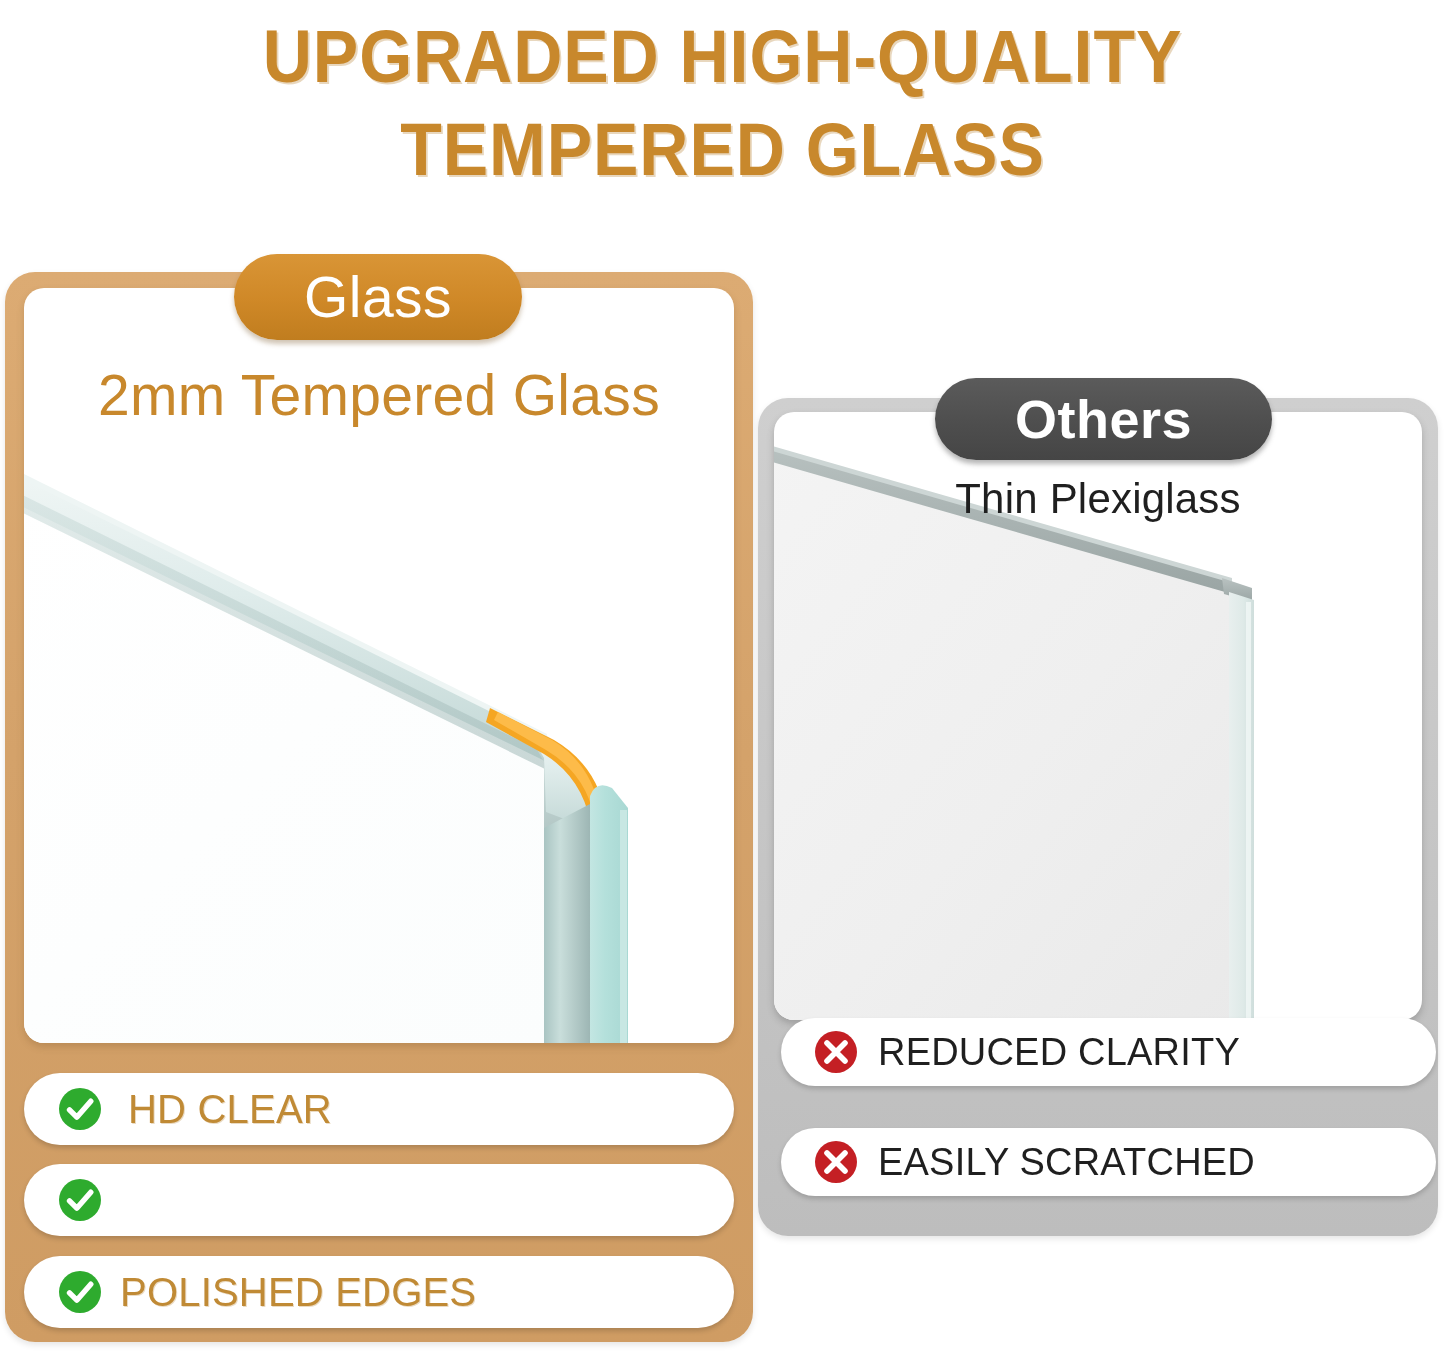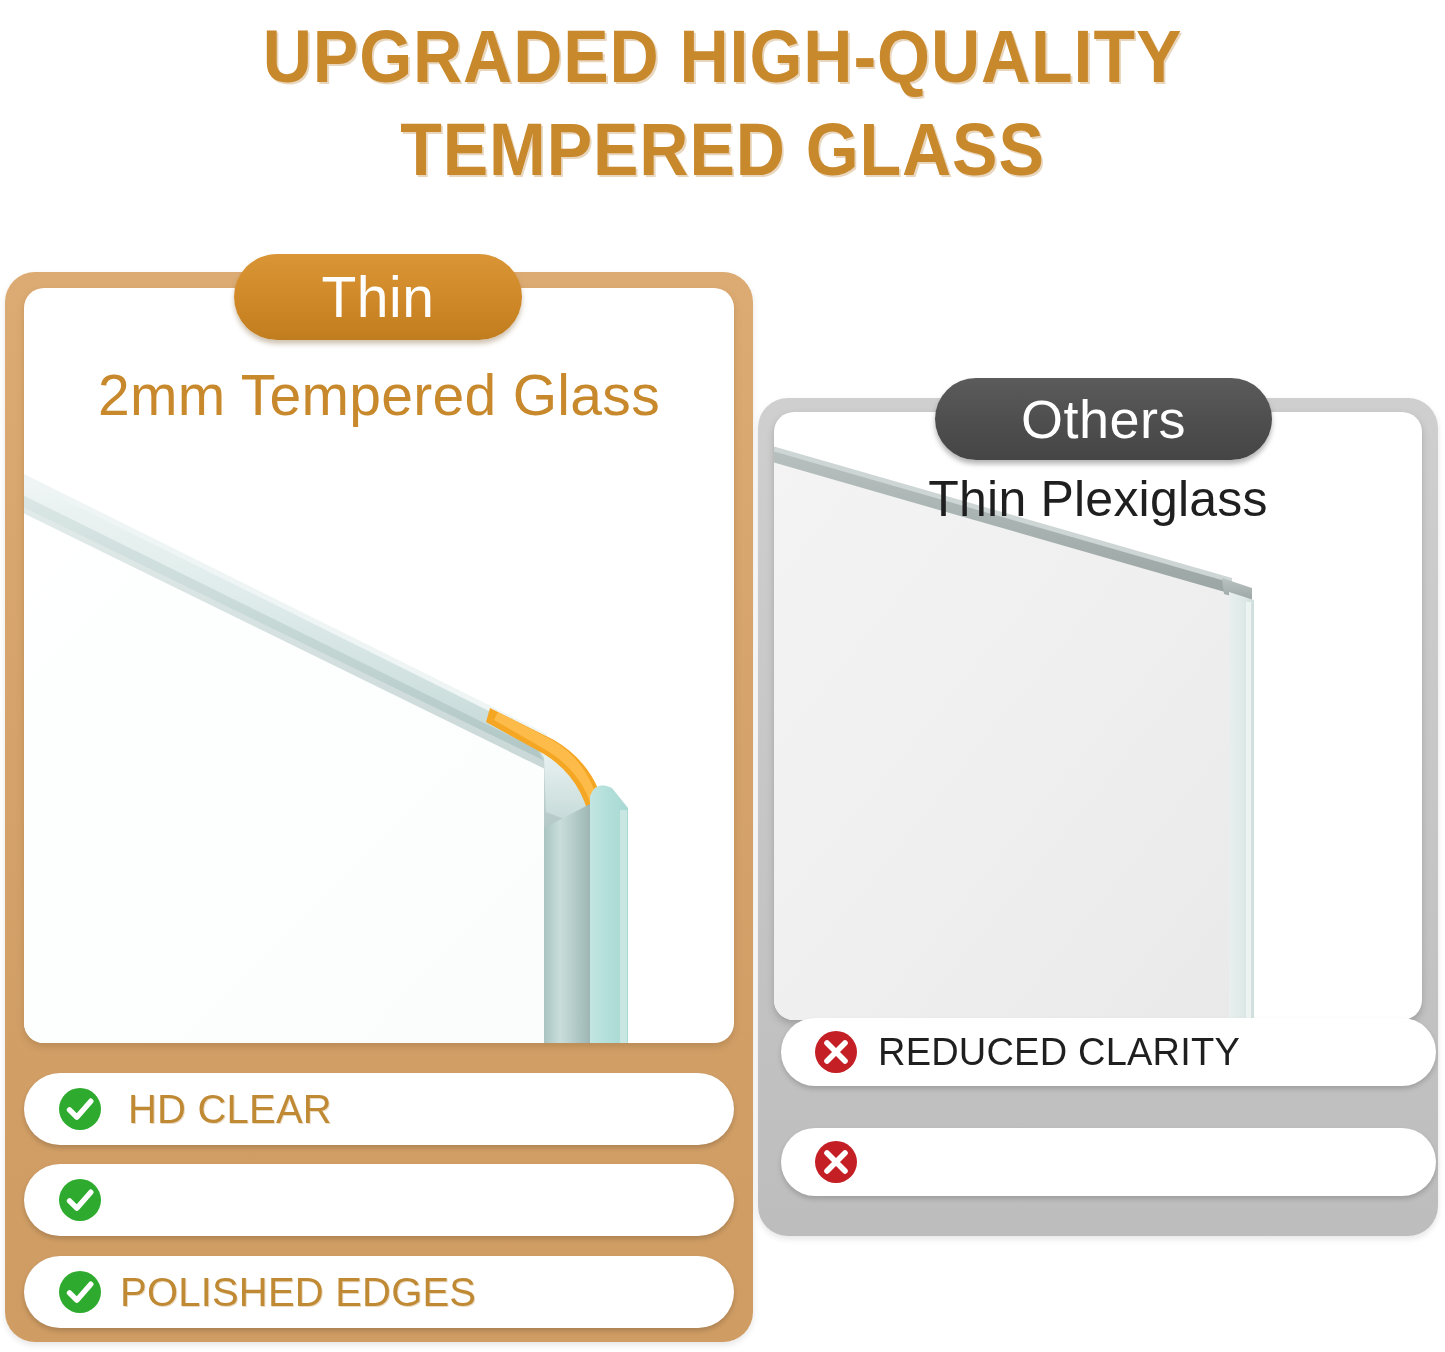--- a/index.html
+++ b/index.html
@@ -126,21 +126,21 @@
     background: #ffffff;
     box-shadow: 0 4px 7px rgba(80,80,80,0.30);
     overflow: hidden;
   }
   #others-label {
     position: absolute;
     left: 0;
     top: 63px;
     width: 648px;
     text-align: center;
-    font-size: 50px;
+    font-size: 42px;
     line-height: 48px;
     color: #1f1f1f;
     letter-spacing: 0.2px;
     white-space: nowrap;
     font-weight: 400;
   }
   #plexi-illustration {
     position: absolute;
     left: 0;
     top: 0;
@@ -157,21 +157,21 @@
     background: linear-gradient(180deg,#5b5b5b 0%, #4e4e4e 55%, #454545 100%);
     box-shadow: 0 4px 5px rgba(70,70,70,0.40);
     display: flex;
     align-items: center;
     justify-content: center;
   }
   #others-badge .badge-text {
     color: #ffffff;
     font-size: 54px;
     line-height: 58px;
-    font-weight: 400;
+    font-weight: 700;
     letter-spacing: 0.5px;
   }
 
   
   .pill {
     position: absolute;
     background: #ffffff;
     border-radius: 36px;
     box-shadow: 0 3px 5px rgba(0,0,0,0.17);
     display: flex;
@@ -305,21 +305,21 @@
           <circle cx="424" cy="367" r="1.3"></circle>
         <circle cx="472" cy="391" r="1.5"></circle>
       </g>
     </svg>
 
     <div id="ours-label">2mm Tempered Glass</div>
   </div>
 </div>
 
 <div id="ours-badge">
-  <span class="badge-text">Thin</span>
+  <span class="badge-text">Glass</span>
 </div>
 
 <div id="others-panel">
 
   <div id="others-inner">
 
     <svg id="plexi-illustration" viewBox="0 0 648 608" preserveAspectRatio="none">
       <defs>
         <linearGradient id="pFace" x1="0" y1="0" x2="1" y2="1">
           <stop offset="0%" stop-color="#f4f4f4"></stop>
@@ -395,13 +395,14 @@
   <span class="pill-text">REDUCED CLARITY</span>
 </div>
 
 <div class="pill con-pill" id="con-pill-1">
   <span class="icon">
     <svg class="cross-icon" viewBox="0 0 46 46">
       <circle cx="23" cy="23" r="21" fill="#c41f24"></circle>
       <path d="M14 14 L32 32 M32 14 L14 32" fill="none" stroke="#ffffff" stroke-width="5.6" stroke-linecap="round"></path>
     </svg>
   </span>
+  <span class="pill-text">EASILY SCRATCHED</span>
 </div>
 
 </body></html>

